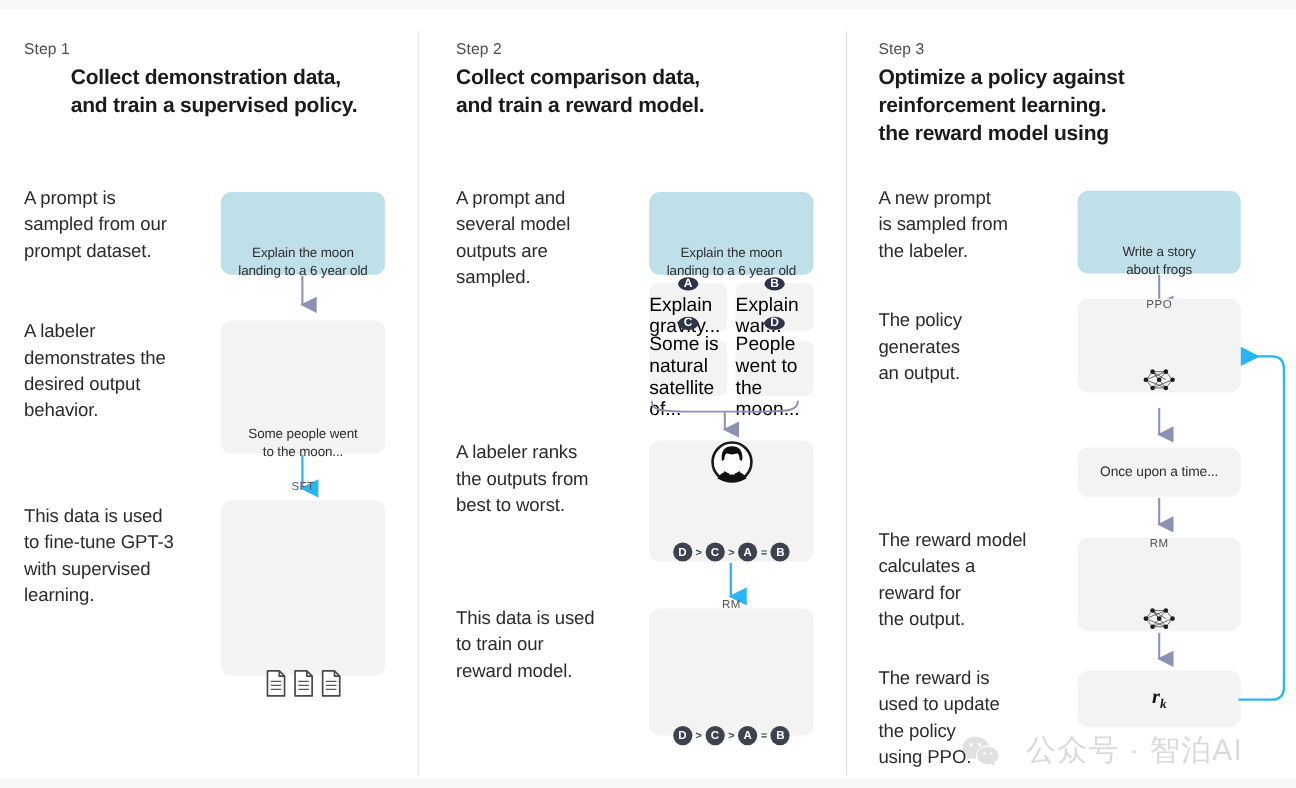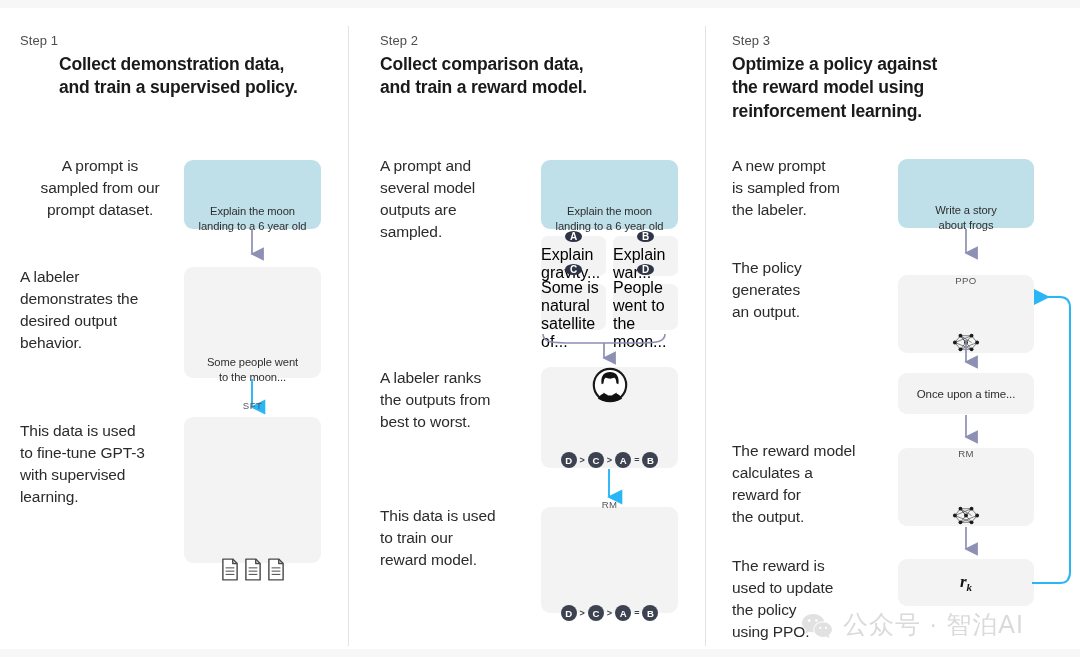--- a/index.html
+++ b/index.html
@@ -116,21 +116,21 @@
     background: #2e3445; color: #fff;
     font-size: 10px; font-weight: bold;
     display: flex; align-items: center; justify-content: center;
     margin-bottom: 4px;
   }
 
   
   #watermark {
     position: absolute;
     left: 800px; top: 600px;
-    display: flex; align-items: center; gap: 9px;
+    display: flex; align-items: center; gap: 21px;
     opacity: .55;
   }
   #watermark .wm-text {
     font-size: 25px;
     color: #bdbdbd;
     letter-spacing: 1px;
   }
 </style>
 </head>
 <body>
@@ -223,21 +223,21 @@
 
   <div class="column" id="col1">
 
     <div class="step-label" style="left:20px; top:25px;">Step 1</div>
 
     <div class="step-title" style="left:20px; top:45px; width:320px;margin-left:39px;">
       <div>Collect demonstration data,</div>
       <div>and train a supervised policy.</div>
     </div>
 
-    <div class="body-text" style="left:20px; top:147px; width:160px; white-space:pre-line;text-align:center;">A prompt is
+    <div class="body-text" style="left:20px; top:147px; width:160px; white-space:pre-line;">A prompt is
 sampled from our
 prompt dataset.</div>
     <div class="body-text" style="left:20px; top:258px; width:165px; white-space:pre-line;">A labeler
 demonstrates the
 desired output
 behavior.</div>
     <div class="body-text" style="left:20px; top:412px; width:165px; white-space:pre-line;">This data is used
 to fine-tune GPT-3
 with supervised
 learning.</div>
@@ -378,22 +378,22 @@
       </div>
     </div>
   </div>
 
   <div class="column" id="col3">
 
     <div class="step-label" style="left:27px; top:25px;">Step 3</div>
 
     <div class="step-title" style="left:27px; top:45px; width:330px;">
       <div>Optimize a policy against</div>
+      <div>reinforcement learning.</div>
       <div>the reward model using</div>
-      <div>reinforcement learning.</div>
     </div>
 
     <div class="body-text" style="left:27px; top:147px; width:160px; white-space:pre-line;">A new prompt
 is sampled from
 the labeler.</div>
     <div class="body-text" style="left:27px; top:249px; width:160px; white-space:pre-line;">The policy
 generates
 an output.</div>
     <div class="body-text" style="left:27px; top:432px; width:175px; white-space:pre-line;">The reward model
 calculates a
@@ -409,21 +409,21 @@
           <use href="#g-frog"></use>
         </svg>
       <div class="caption" style="white-space:pre-line;">Write a story
 about frogs</div>
     </div>
 
     <svg class="arrow" style="left:246px; top:221px;" width="30" height="34">
       <line x1="15" y1="0" x2="15" y2="24" stroke="#8d8fb5" stroke-width="1.7" marker-end="url(#ah-purple)"></line>
     </svg>
 
-    <div class="card" style="left:193px; top:267px; width:136px; height:78px;text-align:center;">
+    <div class="card" style="left:193px; top:241px; width:136px; height:78px;text-align:center;">
       <div class="nn-label">PPO</div>
       <svg width="58" height="38" viewBox="0 0 46 34">
           <use href="#g-nn"></use>
         </svg>
     </div>
 
     <svg class="arrow" style="left:246px; top:332px;" width="30" height="32">
       <line x1="15" y1="0" x2="15" y2="22" stroke="#8d8fb5" stroke-width="1.7" marker-end="url(#ah-purple)"></line>
     </svg>
 

